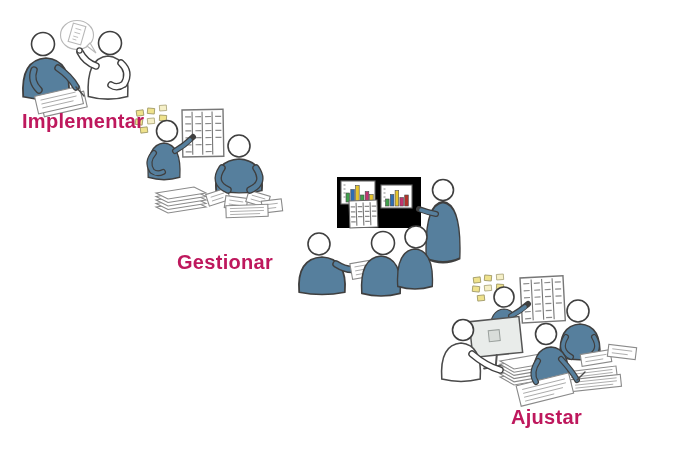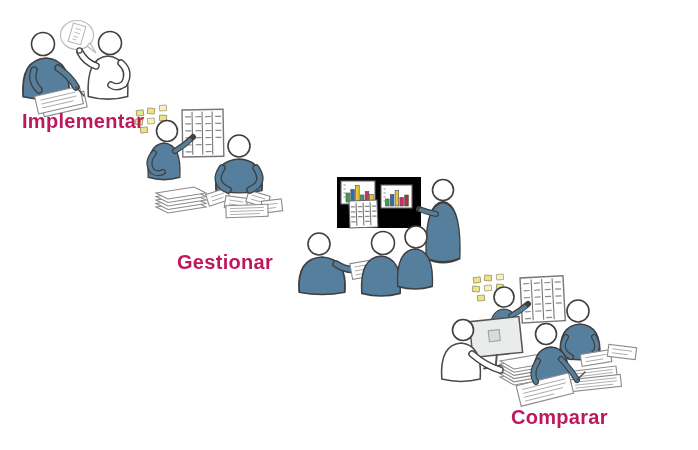--- a/index.html
+++ b/index.html
@@ -300,14 +300,14 @@
       <path class="aDs" d="M561 359 Q572 371 577 380"></path>
       <path class="aBs" d="M561 359 Q572 371 577 380"></path>
       <path class="aDs" d="M538 361 Q530 373 536 382"></path>
       <path class="aBs" d="M538 361 Q530 373 536 382"></path>
       <path class="pen" d="M577 380 L585 372"></path>
     </g>
   </svg>
 
   <div class="lbl" style="left:22px;top:110px;">Implementar</div>
   <div class="lbl" style="left:177px;top:222px;margin-top:29px;">Gestionar</div>
-  <div class="lbl" style="left:511px;top:406px;">Comparar</div>
+  <div class="lbl" style="left:511px;top:406px;">Ajustar</div>
 </div>
 
 </body></html>

